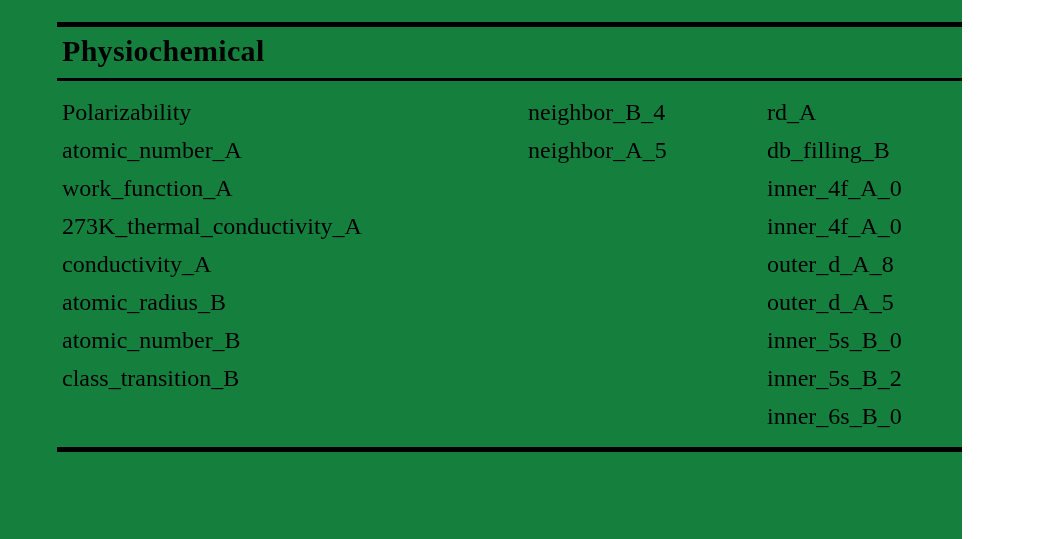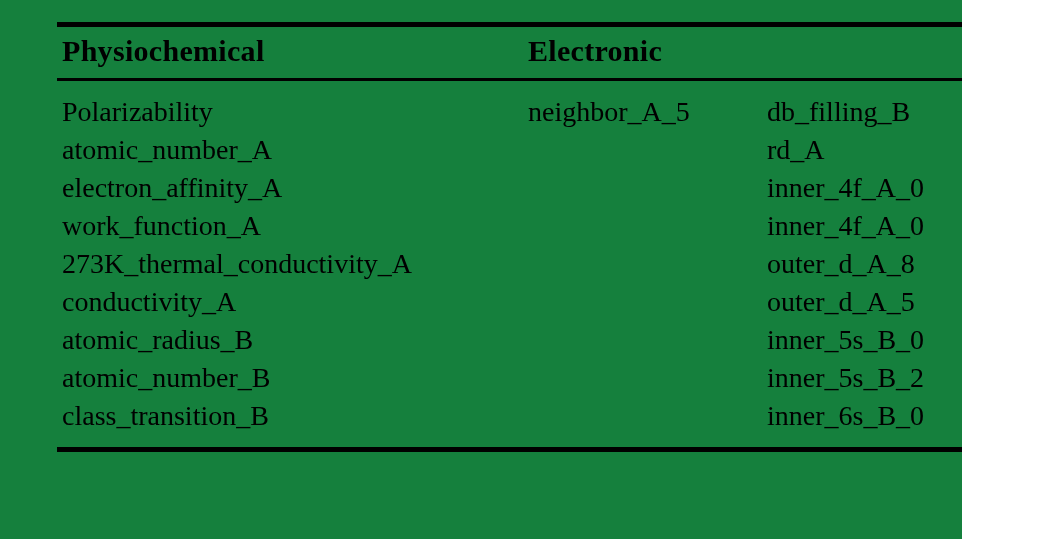--- a/index.html
+++ b/index.html
@@ -52,61 +52,60 @@
     display: grid;
     grid-template-columns: 466px 239px auto;
     padding: 12px 0 12px 5px;
     box-sizing: border-box;
     align-items: start;
   }
   .body-col {
     display: block;
   }
   .cell {
-    font-size: 28px;
+    font-size: 24px;
     line-height: 38px;
     white-space: nowrap;
   }
 </style>
 </head>
 <body>
 
 <div class="page">
   <div class="feature-table">
 
     <div class="rule-top"></div>
 
     <div class="header-row">
       <div class="header-cell">Physiochemical</div>
-      <div class="header-cell">Electronic</div>
     </div>
 
     <div class="rule-mid"></div>
 
     <div class="body-row">
 
       <div class="body-col">
         <div class="cell">Polarizability</div>
         <div class="cell">atomic_number_A</div>
-        <div class="cell">electron_affinity_A</div>
         <div class="cell">work_function_A</div>
         <div class="cell">273K_thermal_conductivity_A</div>
         <div class="cell">conductivity_A</div>
         <div class="cell">atomic_radius_B</div>
         <div class="cell">atomic_number_B</div>
         <div class="cell">class_transition_B</div>
       </div>
 
       <div class="body-col">
+        <div class="cell">neighbor_B_4</div>
         <div class="cell">neighbor_A_5</div>
       </div>
 
       <div class="body-col">
+        <div class="cell">rd_A</div>
         <div class="cell">db_filling_B</div>
-        <div class="cell">rd_A</div>
         <div class="cell">inner_4f_A_0</div>
         <div class="cell">inner_4f_A_0</div>
         <div class="cell">outer_d_A_8</div>
         <div class="cell">outer_d_A_5</div>
         <div class="cell">inner_5s_B_0</div>
         <div class="cell">inner_5s_B_2</div>
         <div class="cell">inner_6s_B_0</div>
       </div>
 
     </div>

